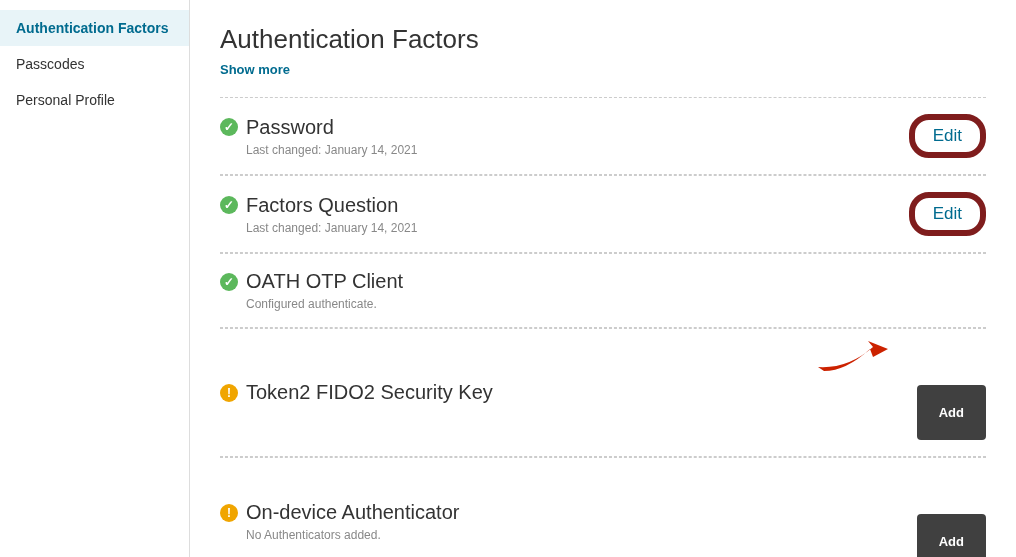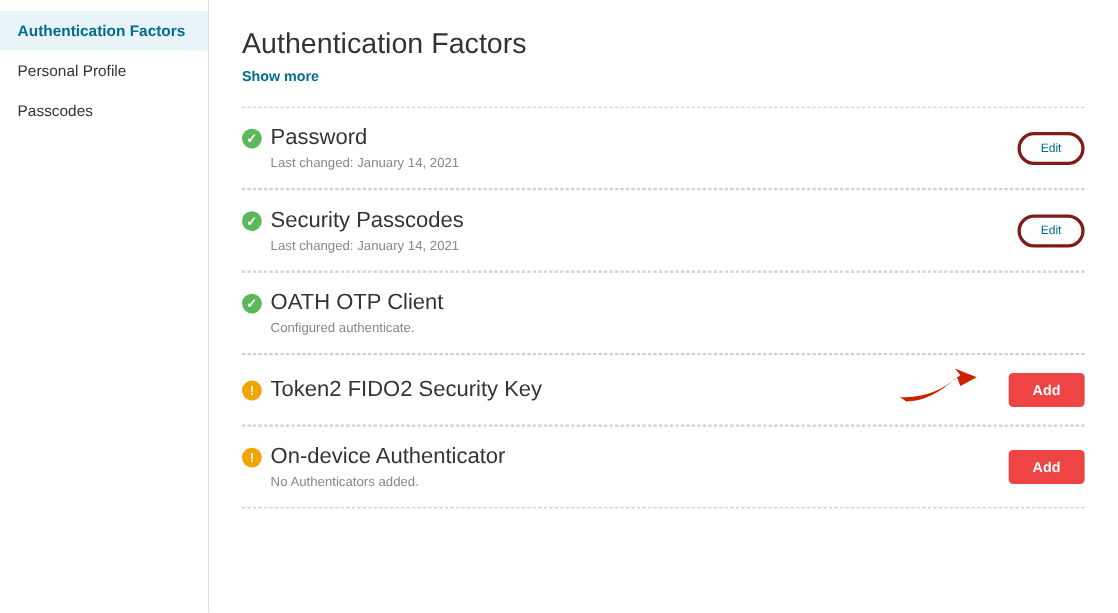--- a/index.html
+++ b/index.html
@@ -115,40 +115,41 @@
       background: #5cb85c;
       color: white;
     }
     .status-icon.warning {
       background: #f0a500;
       color: white;
     }
 
     
     .btn-outline {
-      border: 3px solid #7f1d1d;
+      border: 6px solid #7f1d1d;
       background: #fff;
       color: #006b8f;
       padding: 6px 18px;
       border-radius: 20px;
       cursor: pointer;
-      font-size: 11px;
+      font-size: 17px;
       white-space: nowrap;
     }
 
     .btn-solid {
       border: none;
-      background: #ef4444;
+      background: #404040;
       color: #fff;
-      padding: 8px 22px;
+      padding: 20px 22px;
       border-radius: 4px;
       cursor: pointer;
       font-size: 13px;
       white-space: nowrap;
       font-weight: bold;
+      margin-top: 40px;
     }
 
     
     .arrow-container {
       position: relative;
     }
     .red-arrow {
       position: absolute;
       right: 78px;
       top: -18px;
@@ -158,22 +159,22 @@
     
     .factor-row-wrapper {
       position: relative;
     }
   </style>
 </head>
 <body>
 
 <nav class="sidebar">
 <div class="sidebar-item active">Authentication Factors</div>
+    <div class="sidebar-item">Passcodes</div>
     <div class="sidebar-item">Personal Profile</div>
-    <div class="sidebar-item">Passcodes</div>
   </nav>
 
 <main class="main">
   <h1 class="page-title">Authentication Factors</h1>
   <a class="learn-more-link">Show more</a>
 
   <div class="factor-list">
   <div class="factor-row-wrapper">
         <div class="factor-row">
           <div class="factor-left">
@@ -184,21 +185,21 @@
             <div class="factor-sub">Last changed: January 14, 2021</div>
           </div>
           <div class="arrow-container"><button class="btn-outline">Edit</button></div>
         </div>
       </div>
       <div class="factor-row-wrapper">
         <div class="factor-row">
           <div class="factor-left">
             <div class="factor-name-row">
               <span class="status-icon success">✓</span>
-              <span class="factor-name">Security Passcodes</span>
+              <span class="factor-name">Factors Question</span>
             </div>
             <div class="factor-sub">Last changed: January 14, 2021</div>
           </div>
           <div class="arrow-container"><button class="btn-outline">Edit</button></div>
         </div>
       </div>
       <div class="factor-row-wrapper">
         <div class="factor-row">
           <div class="factor-left">
             <div class="factor-name-row">

